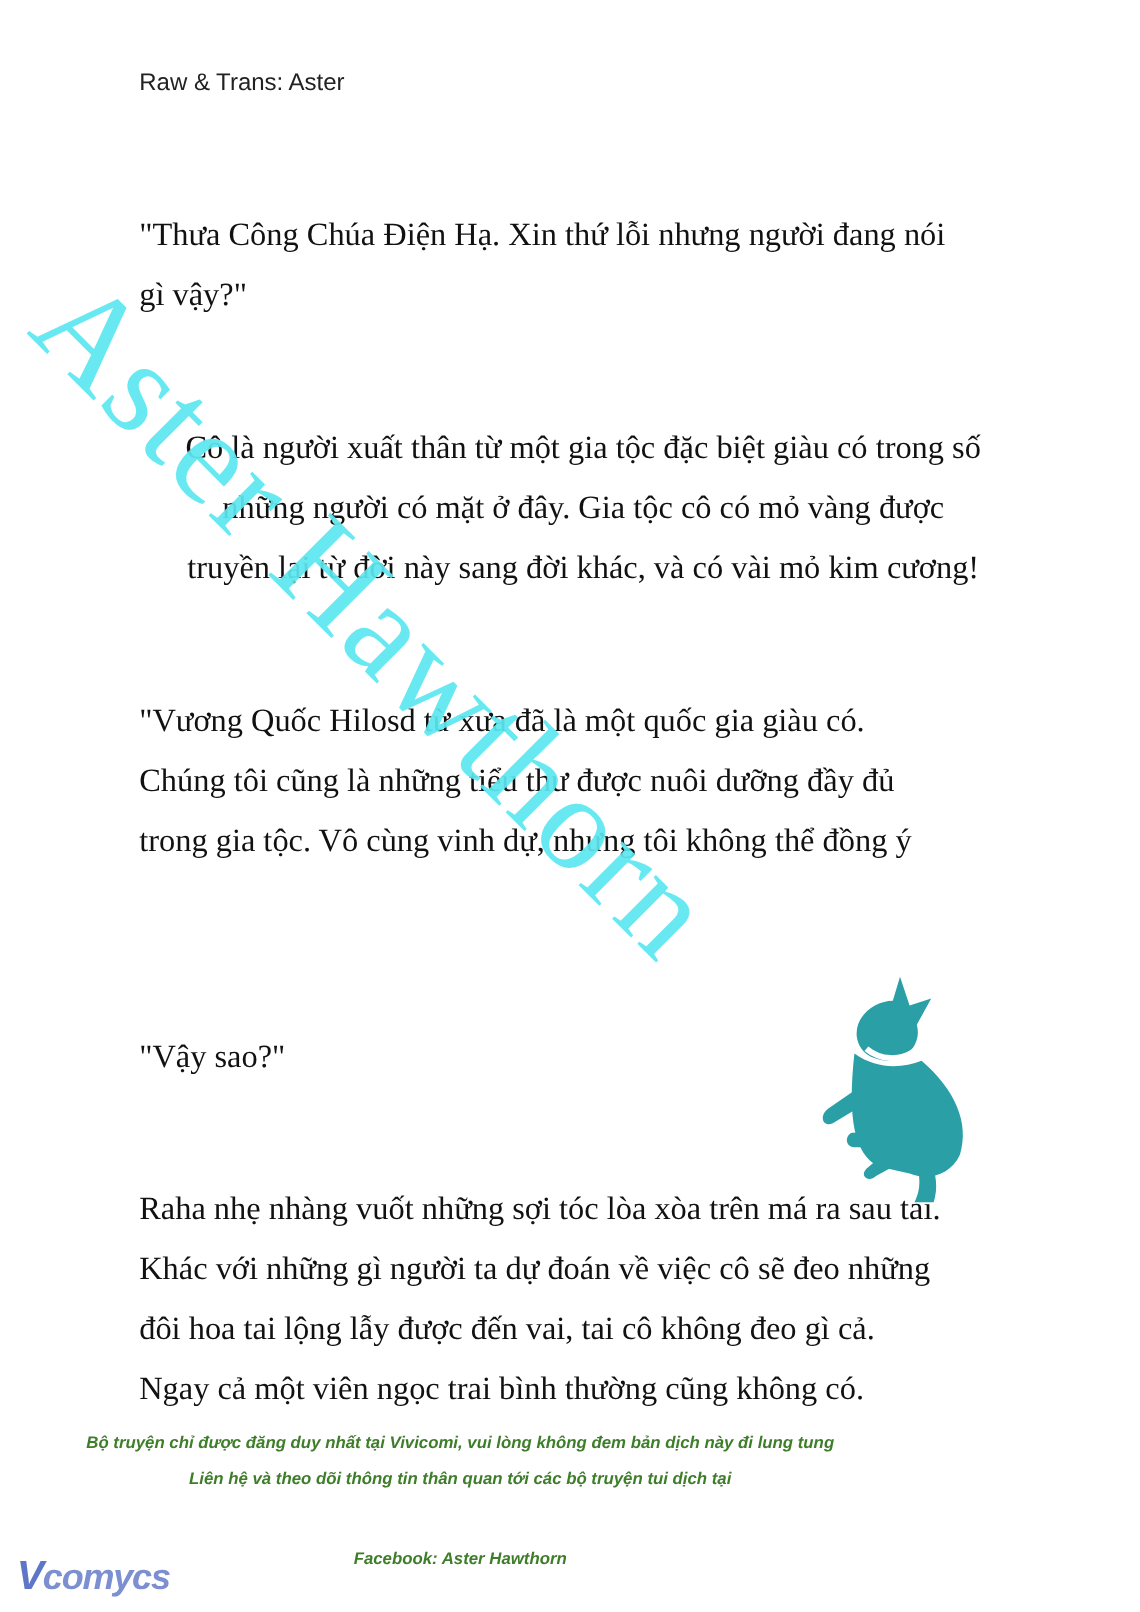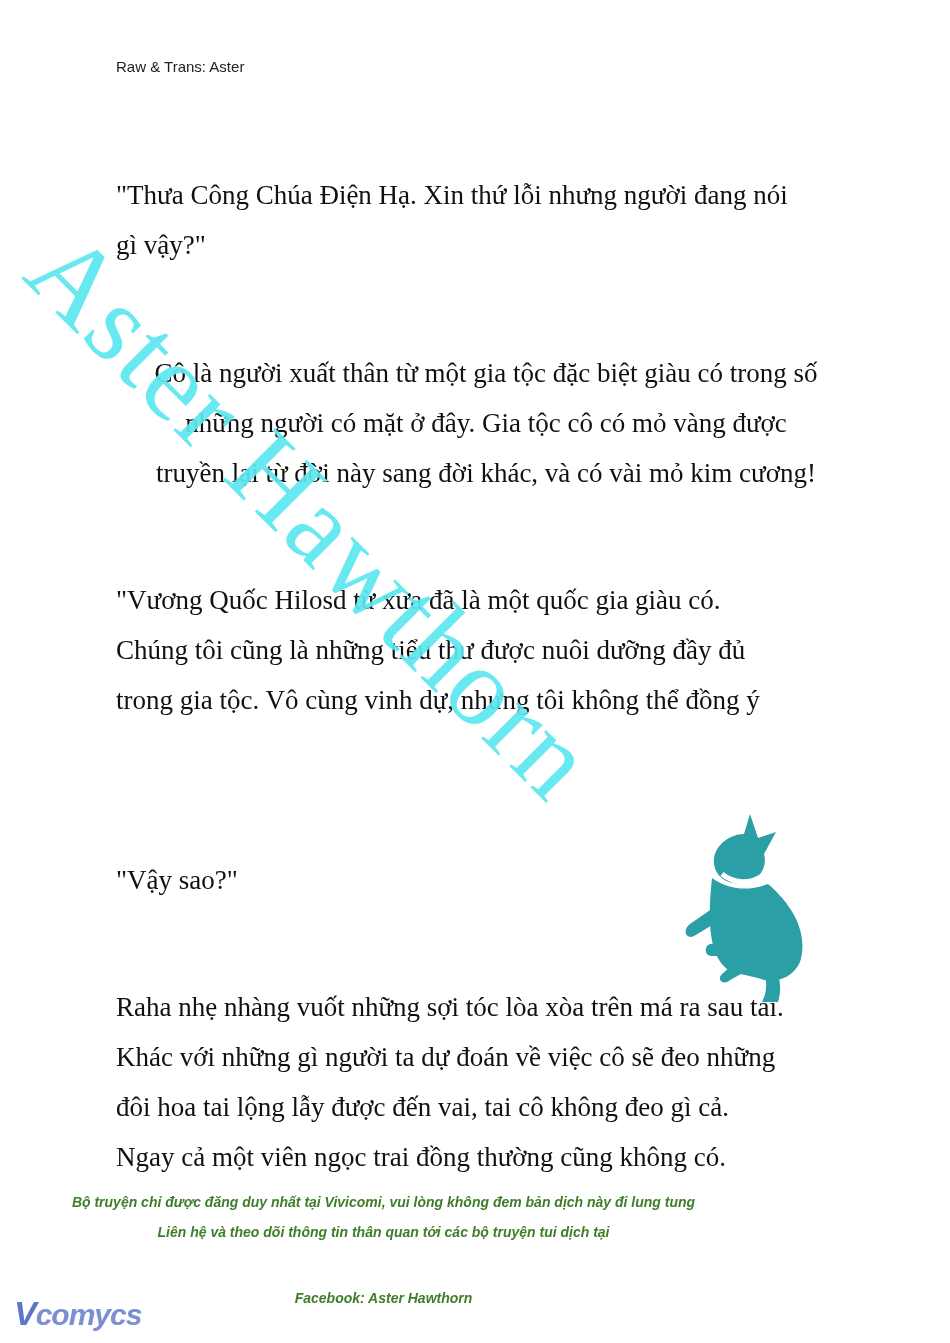--- a/index.html
+++ b/index.html
@@ -1,20 +1,20 @@
 <!DOCTYPE html>
 <html><head>
   <meta charset="utf-8">
   <style>
     html, body { margin: 0; padding: 0; background: #ffffff; }
     body { width: 950px; height: 1343px; position: relative; overflow: hidden; }
     .page { position: absolute; inset: 0; background: #ffffff; }
     .header {
       position: absolute; left: 116px; top: 58px;
-      font-family: "Liberation Sans", sans-serif; font-size: 15px; color: #222;
+      font-family: "Liberation Sans", sans-serif; font-size: 20px; color: #222;
     }
     .body-text {
       position: absolute; left: 116px; width: 740px;
       font-family: "Liberation Serif", serif; font-size: 27px; color: #111;
       line-height: 50px; z-index: 2;
     }
     .p1 { top: 170px; }
     .p2 { top: 348px; text-align: center; }
     .p3 { top: 575px; }
     .p4 { top: 855px; }
@@ -68,21 +68,21 @@
   </div>
 
   <div class="body-text p4">
     <span class="line">"Vậy sao?"</span>
   </div>
 
   <div class="body-text p5">
     <span class="line">Raha nhẹ nhàng vuốt những sợi tóc lòa xòa trên má ra sau tai.</span>
     <span class="line">Khác với những gì người ta dự đoán về việc cô sẽ đeo những</span>
     <span class="line">đôi hoa tai lộng lẫy được đến vai, tai cô không đeo gì cả.</span>
-    <span class="line">Ngay cả một viên ngọc trai đồng thường cũng không có.</span>
+    <span class="line">Ngay cả một viên ngọc trai bình thường cũng không có.</span>
   </div>
 
   <div class="watermark">Aster Hawthorn</div>
 
   <svg class="cat" viewBox="0 0 140 190">
     <g fill="#2a9fa6">
 
       <path d="M42 52 C40 34 58 22 72 22 L78 2 L86 26 L104 20 L92 42 C96 56 86 70 70 72 C56 72 44 66 42 52 Z"></path>
 
       <path d="M40 66 C60 80 80 78 96 72 C124 96 136 124 128 150 C120 168 100 172 86 166 L60 160 C40 150 34 120 40 66 Z"></path>

